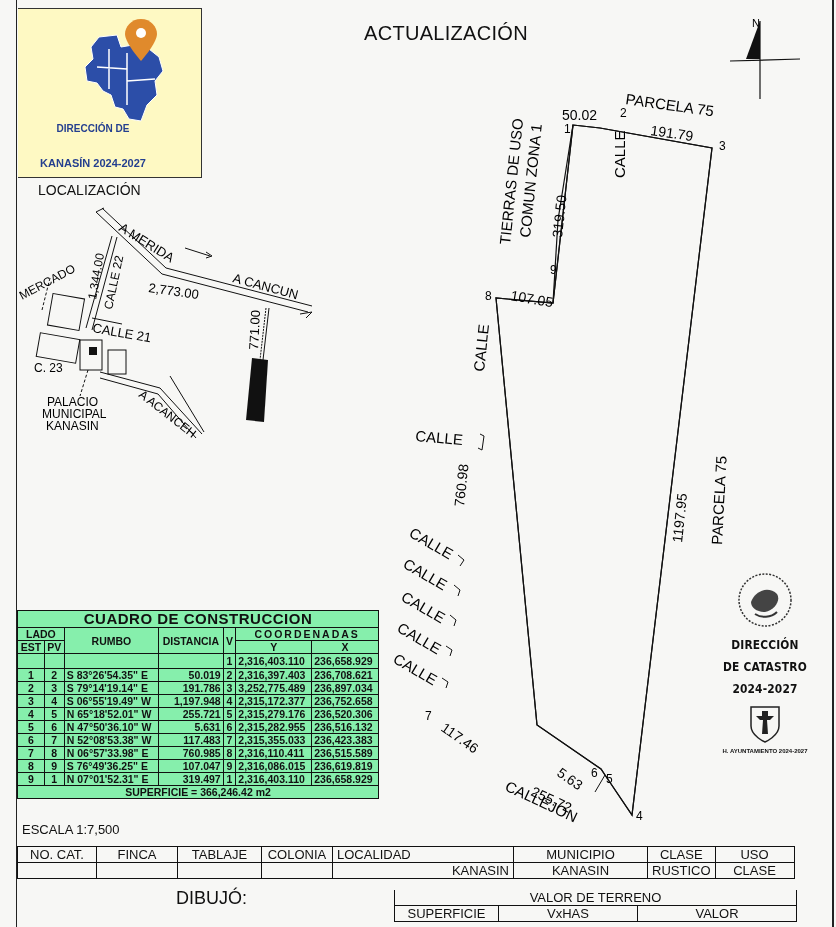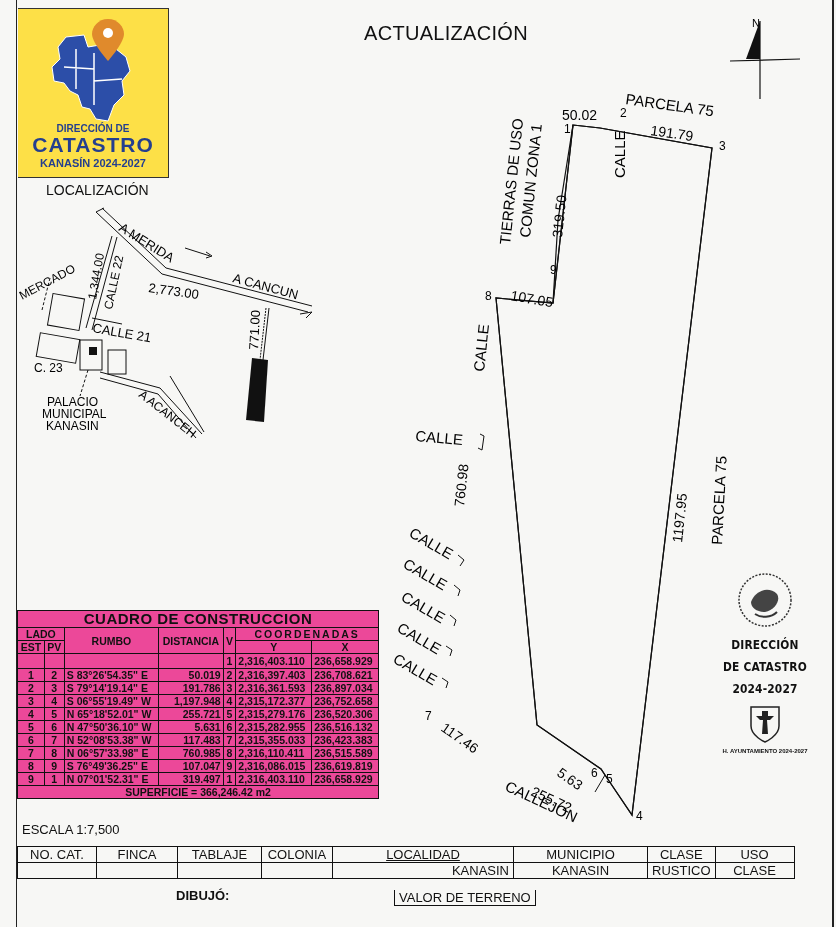--- a/index.html
+++ b/index.html
@@ -1,26 +1,26 @@
 <!DOCTYPE html>
 <html><head>
 <meta charset="utf-8">
 <style>
   html, body { margin:0; padding:0; }
   body { width:836px; height:927px; background:#f7f7f5; position:relative; overflow:hidden;
          font-family:"Liberation Sans", sans-serif; color:#111; }
   .abs { position:absolute; }
   .frame-left { left:16px; top:0; width:1px; height:927px; background:#222; }
   .frame-right { left:832px; top:0; width:2px; height:927px; background:#222; }
-  .logo-box { left:18px; top:8px; width:150px; height:168px; border:1px solid #333; border-left:none; background:#fde047; }
+  .logo-box { left:18px; top:8px; width:150px; height:168px; border:1px solid #333; border-left:none; background:#fef9c3;padding-left:33px; }
   .logo-dir { left:0; width:150px; text-align:center; color:#243f8f; font-weight:bold; }
   .title-act { left:364px; top:22px; font-size:20px; letter-spacing:0.3px; }
-  .loc-title { left:46px; top:182px; font-size:14px; }
+  .loc-title { left:38px; top:182px; font-size:14px; }
   svg text { font-family:"Liberation Sans", sans-serif; }
-  table.cc { position:absolute; left:17px; top:610px; width:362px; border-collapse:collapse; background:#ec4899;
+  table.cc { position:absolute; left:17px; top:610px; width:362px; border-collapse:collapse; background:#86efac;
              font-family:"Liberation Sans Narrow","Liberation Sans", sans-serif; }
   table.cc td { border:1px solid #111; font-size:10.5px; font-weight:bold; padding:0 2px; height:12px; line-height:12px; white-space:nowrap; }
   table.cc .c { text-align:center; }
   table.cc .r { text-align:right; }
   .cc-title { font-size:15px !important; letter-spacing:0.5px; text-align:center; height:16px !important; }
   .scale { left:22px; top:822px; font-size:13px; }
   table.bottom { position:absolute; left:17px; top:846px; border-collapse:collapse; font-size:13px;padding-left:14px; }
   table.bottom td { border:1px solid #111; text-align:center; height:15px; line-height:15px; padding:0 4px; }
   .right-logo { left:700px; top:570px; width:130px; text-align:center; }
   .dc-text { font-family:"DejaVu Sans", sans-serif; font-weight:bold; font-size:13px; line-height:22px; letter-spacing:0.2px; transform:scaleX(0.82); }
@@ -32,21 +32,20 @@
 <div class="abs frame-right"></div>
 
 <div class="abs logo-box">
   <svg width="150" height="120" viewBox="0 0 150 120">
     <path d="M48,28 L66,26 L70,38 L82,36 L86,46 L98,40 L108,48 L112,62 L104,72 L106,86 L96,96 L90,112 L78,110 L72,100 L64,98 L60,86 L52,82 L46,74 L36,72 L34,58 L42,50 L40,38 Z" fill="#2c4ea8" stroke="#fff" stroke-width="1"></path>
     <path d="M58,40 L58,80 M46,58 L76,60 M76,44 L76,96 M76,72 L104,70" stroke="#fff" stroke-width="1.5" fill="none"></path>
     <path d="M90,10 C80,10 74,18 74,25 C74,34 90,52 90,52 C90,52 106,34 106,25 C106,18 100,10 90,10 Z" fill="#e08a2c"></path>
     <circle cx="90" cy="24" r="5" fill="#fff"></circle>
   </svg>
   <div class="abs logo-dir" style="top:114px;font-size:10px;">DIRECCIÓN DE</div>
-  <div class="abs logo-dir" style="top:124px;font-size:21px;letter-spacing:1px;">CATASTRO</div>
   <div class="abs logo-dir" style="top:148px;font-size:11px;">KANASÍN 2024-2027</div>
 </div>
 
 <div class="abs title-act">ACTUALIZACIÓN</div>
 <div class="abs loc-title">LOCALIZACIÓN</div>
 
 <svg class="abs" style="left:0;top:200px;" width="340" height="240">
   <g fill="none" stroke="#111" stroke-width="1">
     <polyline points="96,12 162,74 308,112"></polyline>
     <polyline points="102,8 166,68 312,106"></polyline>
@@ -179,21 +178,21 @@
         <td class="c">2</td>
         <td>2,316,397.403</td>
         <td>236,708.621</td>
       </tr>
   <tr>
         <td class="c">2</td>
         <td class="c">3</td>
         <td>S 79°14'19.14" E</td>
         <td class="r">191.786</td>
         <td class="c">3</td>
-        <td>2,316,361.593</td>
+        <td>3,252,775.489</td>
         <td>236,897.034</td>
       </tr>
   <tr>
         <td class="c">3</td>
         <td class="c">4</td>
         <td>S 06°55'19.49" W</td>
         <td class="r">1,197.948</td>
         <td class="c">4</td>
         <td>2,315,172.377</td>
         <td>236,752.658</td>
@@ -260,45 +259,50 @@
 
 <div class="abs scale">ESCALA 1:7,500</div>
 
 <table class="bottom">
   <tbody>
       <tr>
     <td style="width:70px">NO. CAT.</td>
     <td style="width:72px">FINCA</td>
     <td style="width:75px">TABLAJE</td>
     <td style="width:62px">COLONIA</td>
-    <td style="width:172px;text-align:center;text-decoration:underline;">LOCALIDAD</td>
+    <td style="width:172px;text-align:left;">LOCALIDAD</td>
     <td style="width:125px">MUNICIPIO</td>
     <td style="width:58px">CLASE</td>
     <td style="width:70px">USO</td>
   </tr>
   <tr>
     <td></td>
     <td></td>
     <td></td>
     <td></td>
     <td style="text-align:right;">KANASIN</td>
     <td>KANASIN</td>
     <td>RUSTICO</td>
     <td>CLASE</td>
   </tr>
 </tbody>
   </table>
 
-<div class="abs" style="left:176px;top:888px;font-size:13px;font-weight:bold;">DIBUJÓ:</div>
+<div class="abs" style="left:176px;top:888px;font-size:18px;">DIBUJÓ:</div>
 
 <table class="bottom" style="left:394px;top:890px;">
   <tbody>
       <tr>
         <td colspan="3" style="border-top:none;">VALOR DE TERRENO</td>
       </tr>
+  <tr>
+    <td style="width:95px">SUPERFICIE</td>
+    <td style="width:130px">VxHAS</td>
+    <td style="width:150px">VALOR</td>
+  </tr>
 </tbody>
   </table>
 
 <div class="abs right-logo">
   <svg width="60" height="60" viewBox="0 0 60 60">
     <circle cx="30" cy="30" r="26" fill="none" stroke="#333" stroke-width="1.5" stroke-dasharray="2,1.5"></circle>
     <path d="M16,32 C20,20 34,16 42,24 C46,30 40,40 30,42 C22,42 16,38 16,32 Z" fill="#444"></path>
     <path d="M20,44 C26,48 36,48 42,42" stroke="#333" fill="none" stroke-width="2"></path>
   </svg>
   <div class="dc-text">DIRECCIÓN</div>

